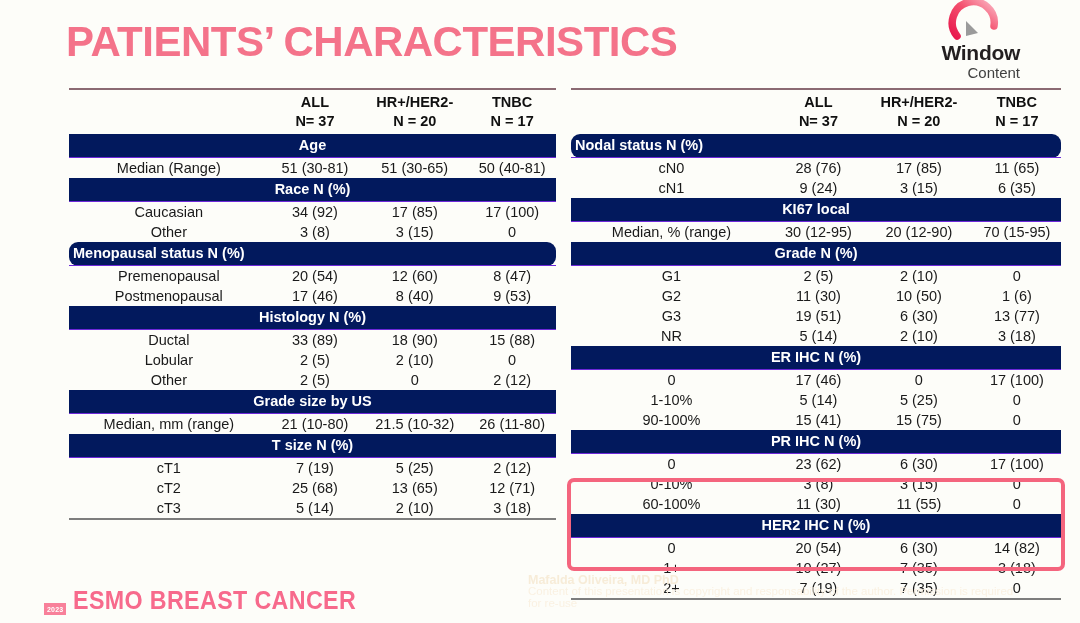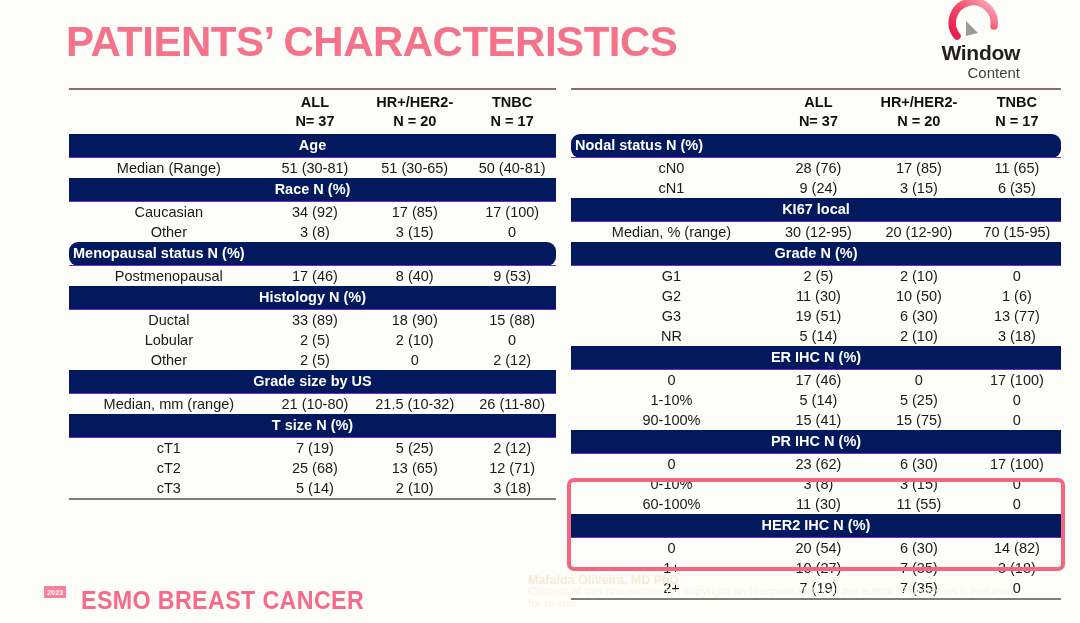--- a/index.html
+++ b/index.html
@@ -62,21 +62,21 @@
 
   
   .hl-box {
     position: absolute;
     border: 4px solid #f4657e;
     border-radius: 7px;
     pointer-events: none;
   }
 
   
-  .esmo { position: absolute; left: 8px; bottom: 8px; display: flex; align-items: flex-start; gap: 15px; }
+  .esmo { position: absolute; left: 8px; bottom: 8px; display: flex; align-items: flex-end; gap: 7px; }
   .esmo-badge {
     background: #f8809a; color: #ffffff; font-size: 7px; font-weight: bold;
     padding: 3px 3px 2px; letter-spacing: 0.2px; line-height: 1;
   }
   .esmo-txt {
     font-size: 25px; font-weight: bold; color: #f76a8c;
     letter-spacing: 0.4px; transform: scaleX(0.93); transform-origin: left center;
     font-family: "Liberation Sans", sans-serif;
   }
   .foot-auth {
@@ -158,20 +158,26 @@
           <tr class="data">
             <td class="lbl">Other</td>
             <td>3 (8)</td>
             <td>3 (15)</td>
             <td>0</td>
           </tr>
           <tr class="band wide">
             <td colspan="4">Menopausal status N (%)</td>
           </tr>
           <tr class="data">
+            <td class="lbl">Premenopausal</td>
+            <td>20 (54)</td>
+            <td>12 (60)</td>
+            <td>8 (47)</td>
+          </tr>
+          <tr class="data">
             <td class="lbl">Postmenopausal</td>
             <td>17 (46)</td>
             <td>8 (40)</td>
             <td>9 (53)</td>
           </tr>
           <tr class="band">
             <td colspan="4">Histology N (%)</td>
           </tr>
           <tr class="data">
             <td class="lbl">Ductal</td>

